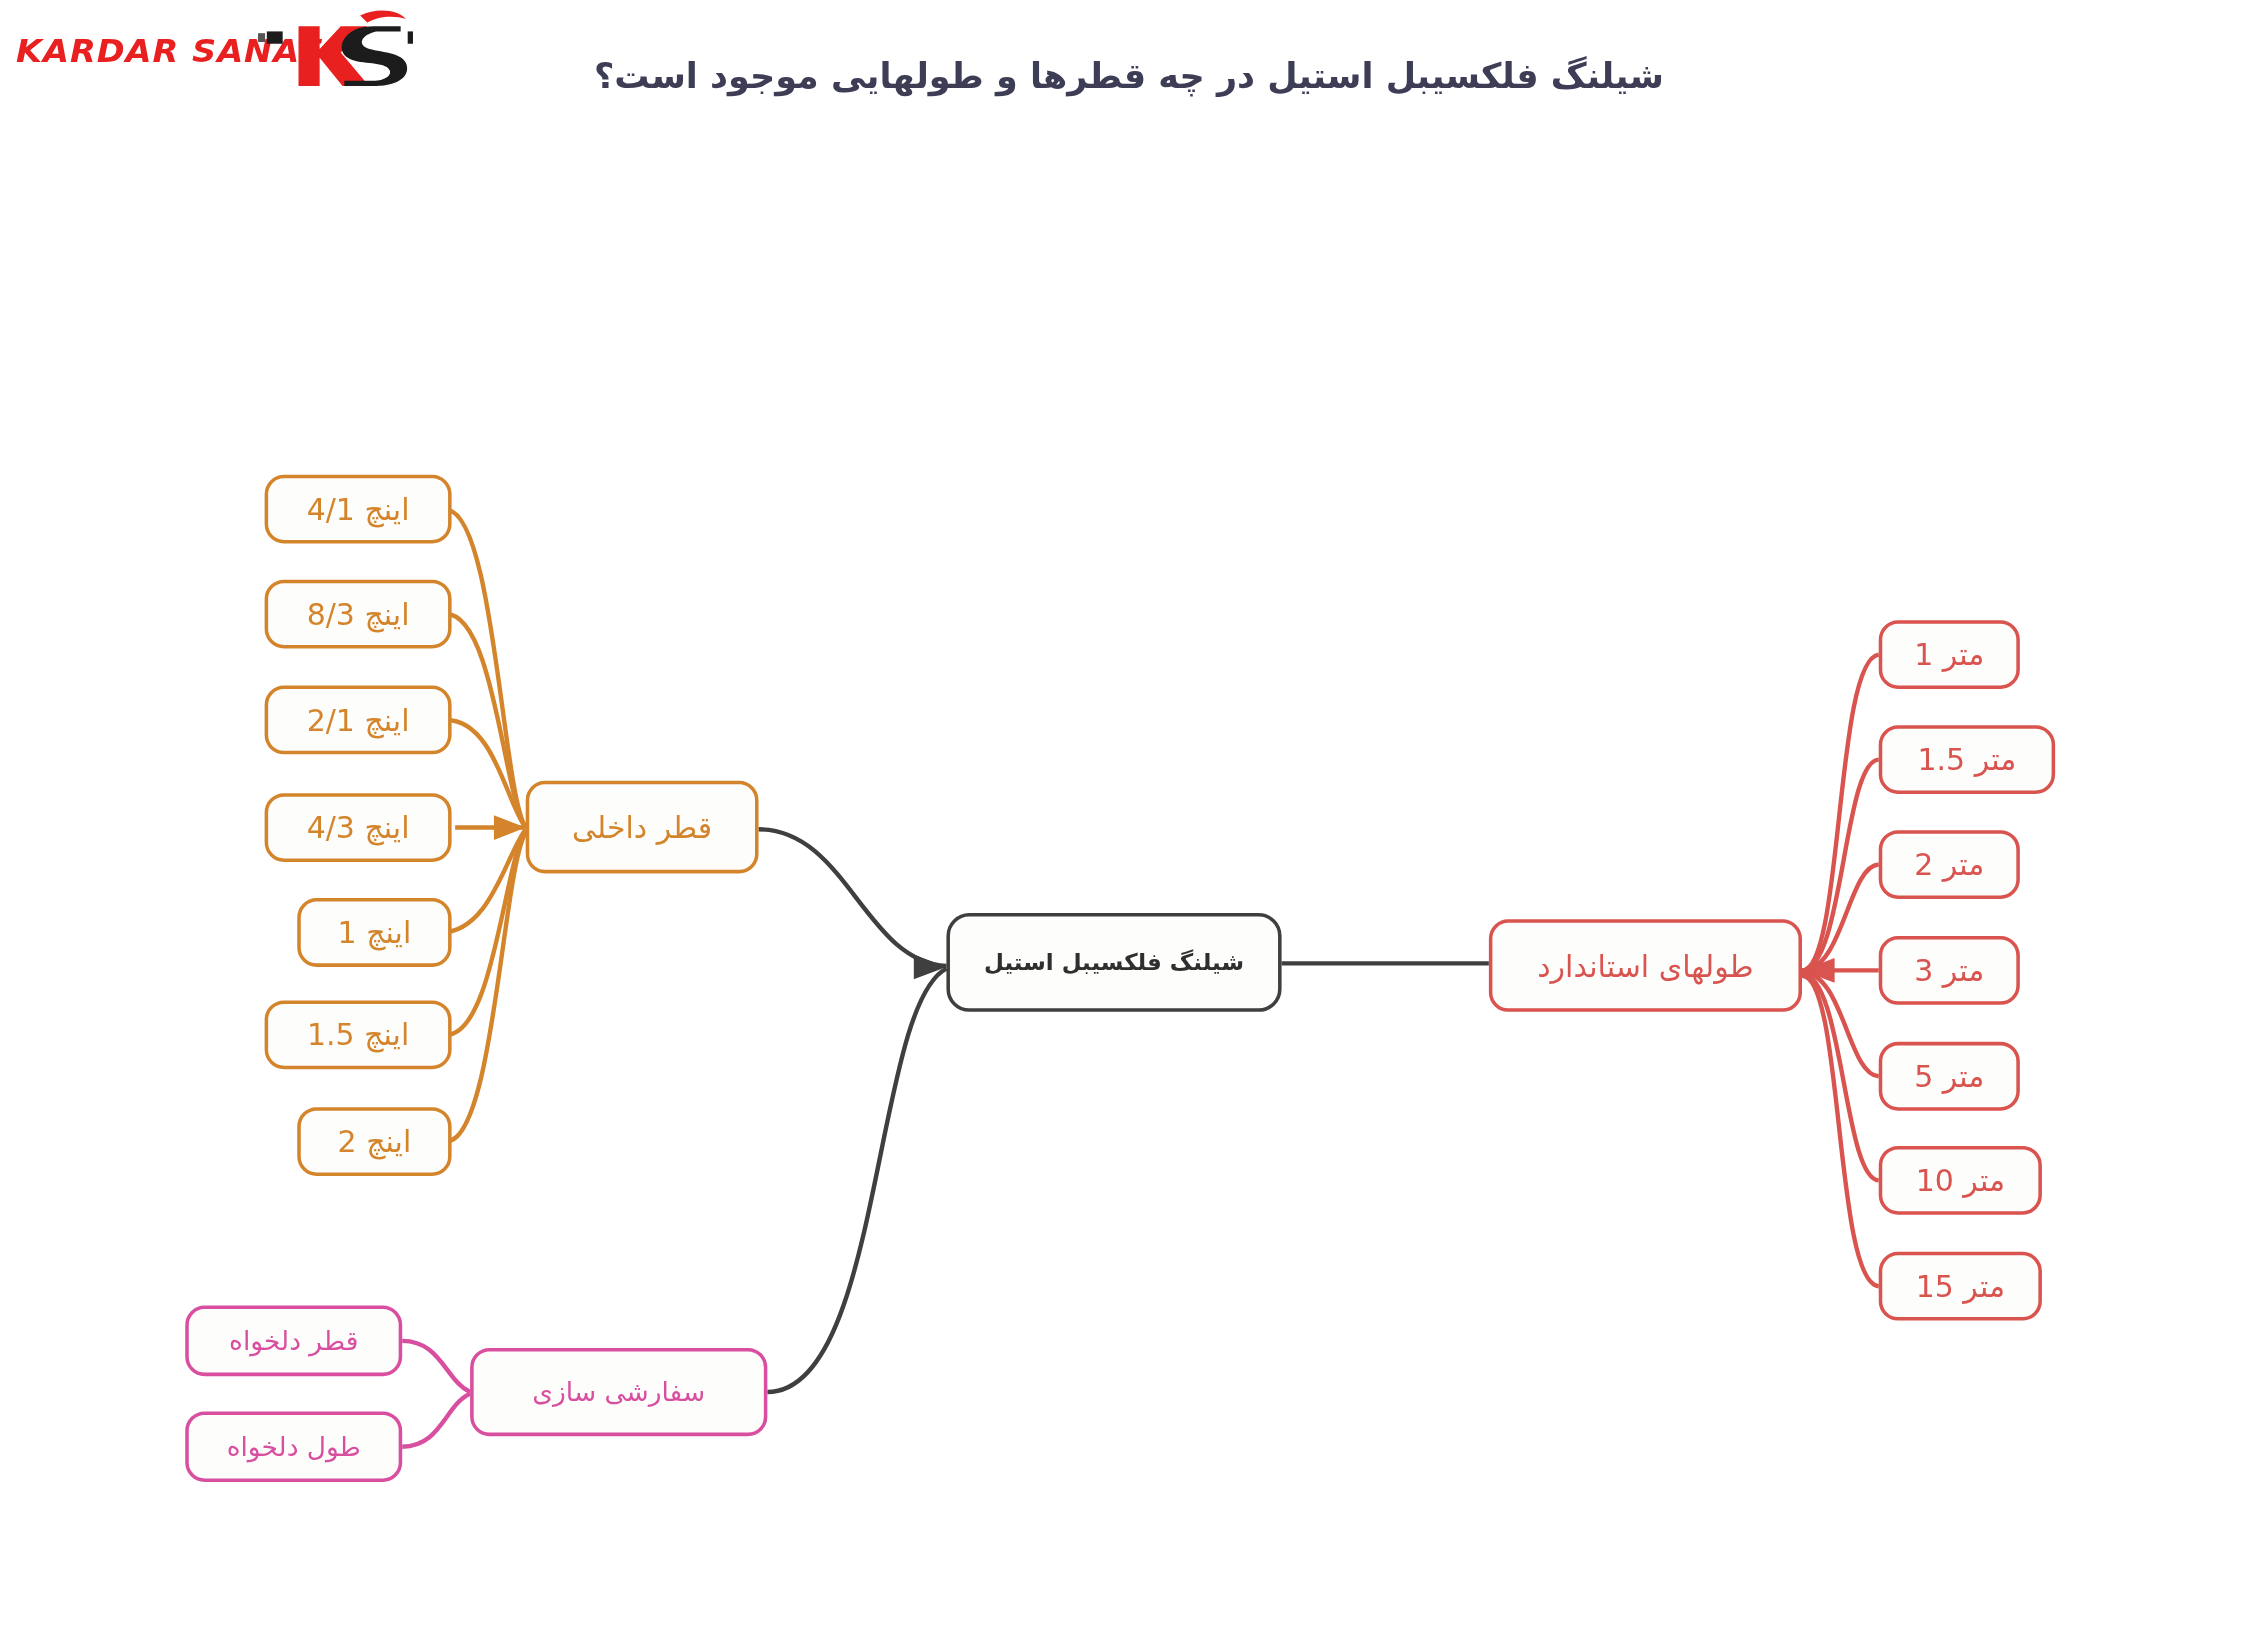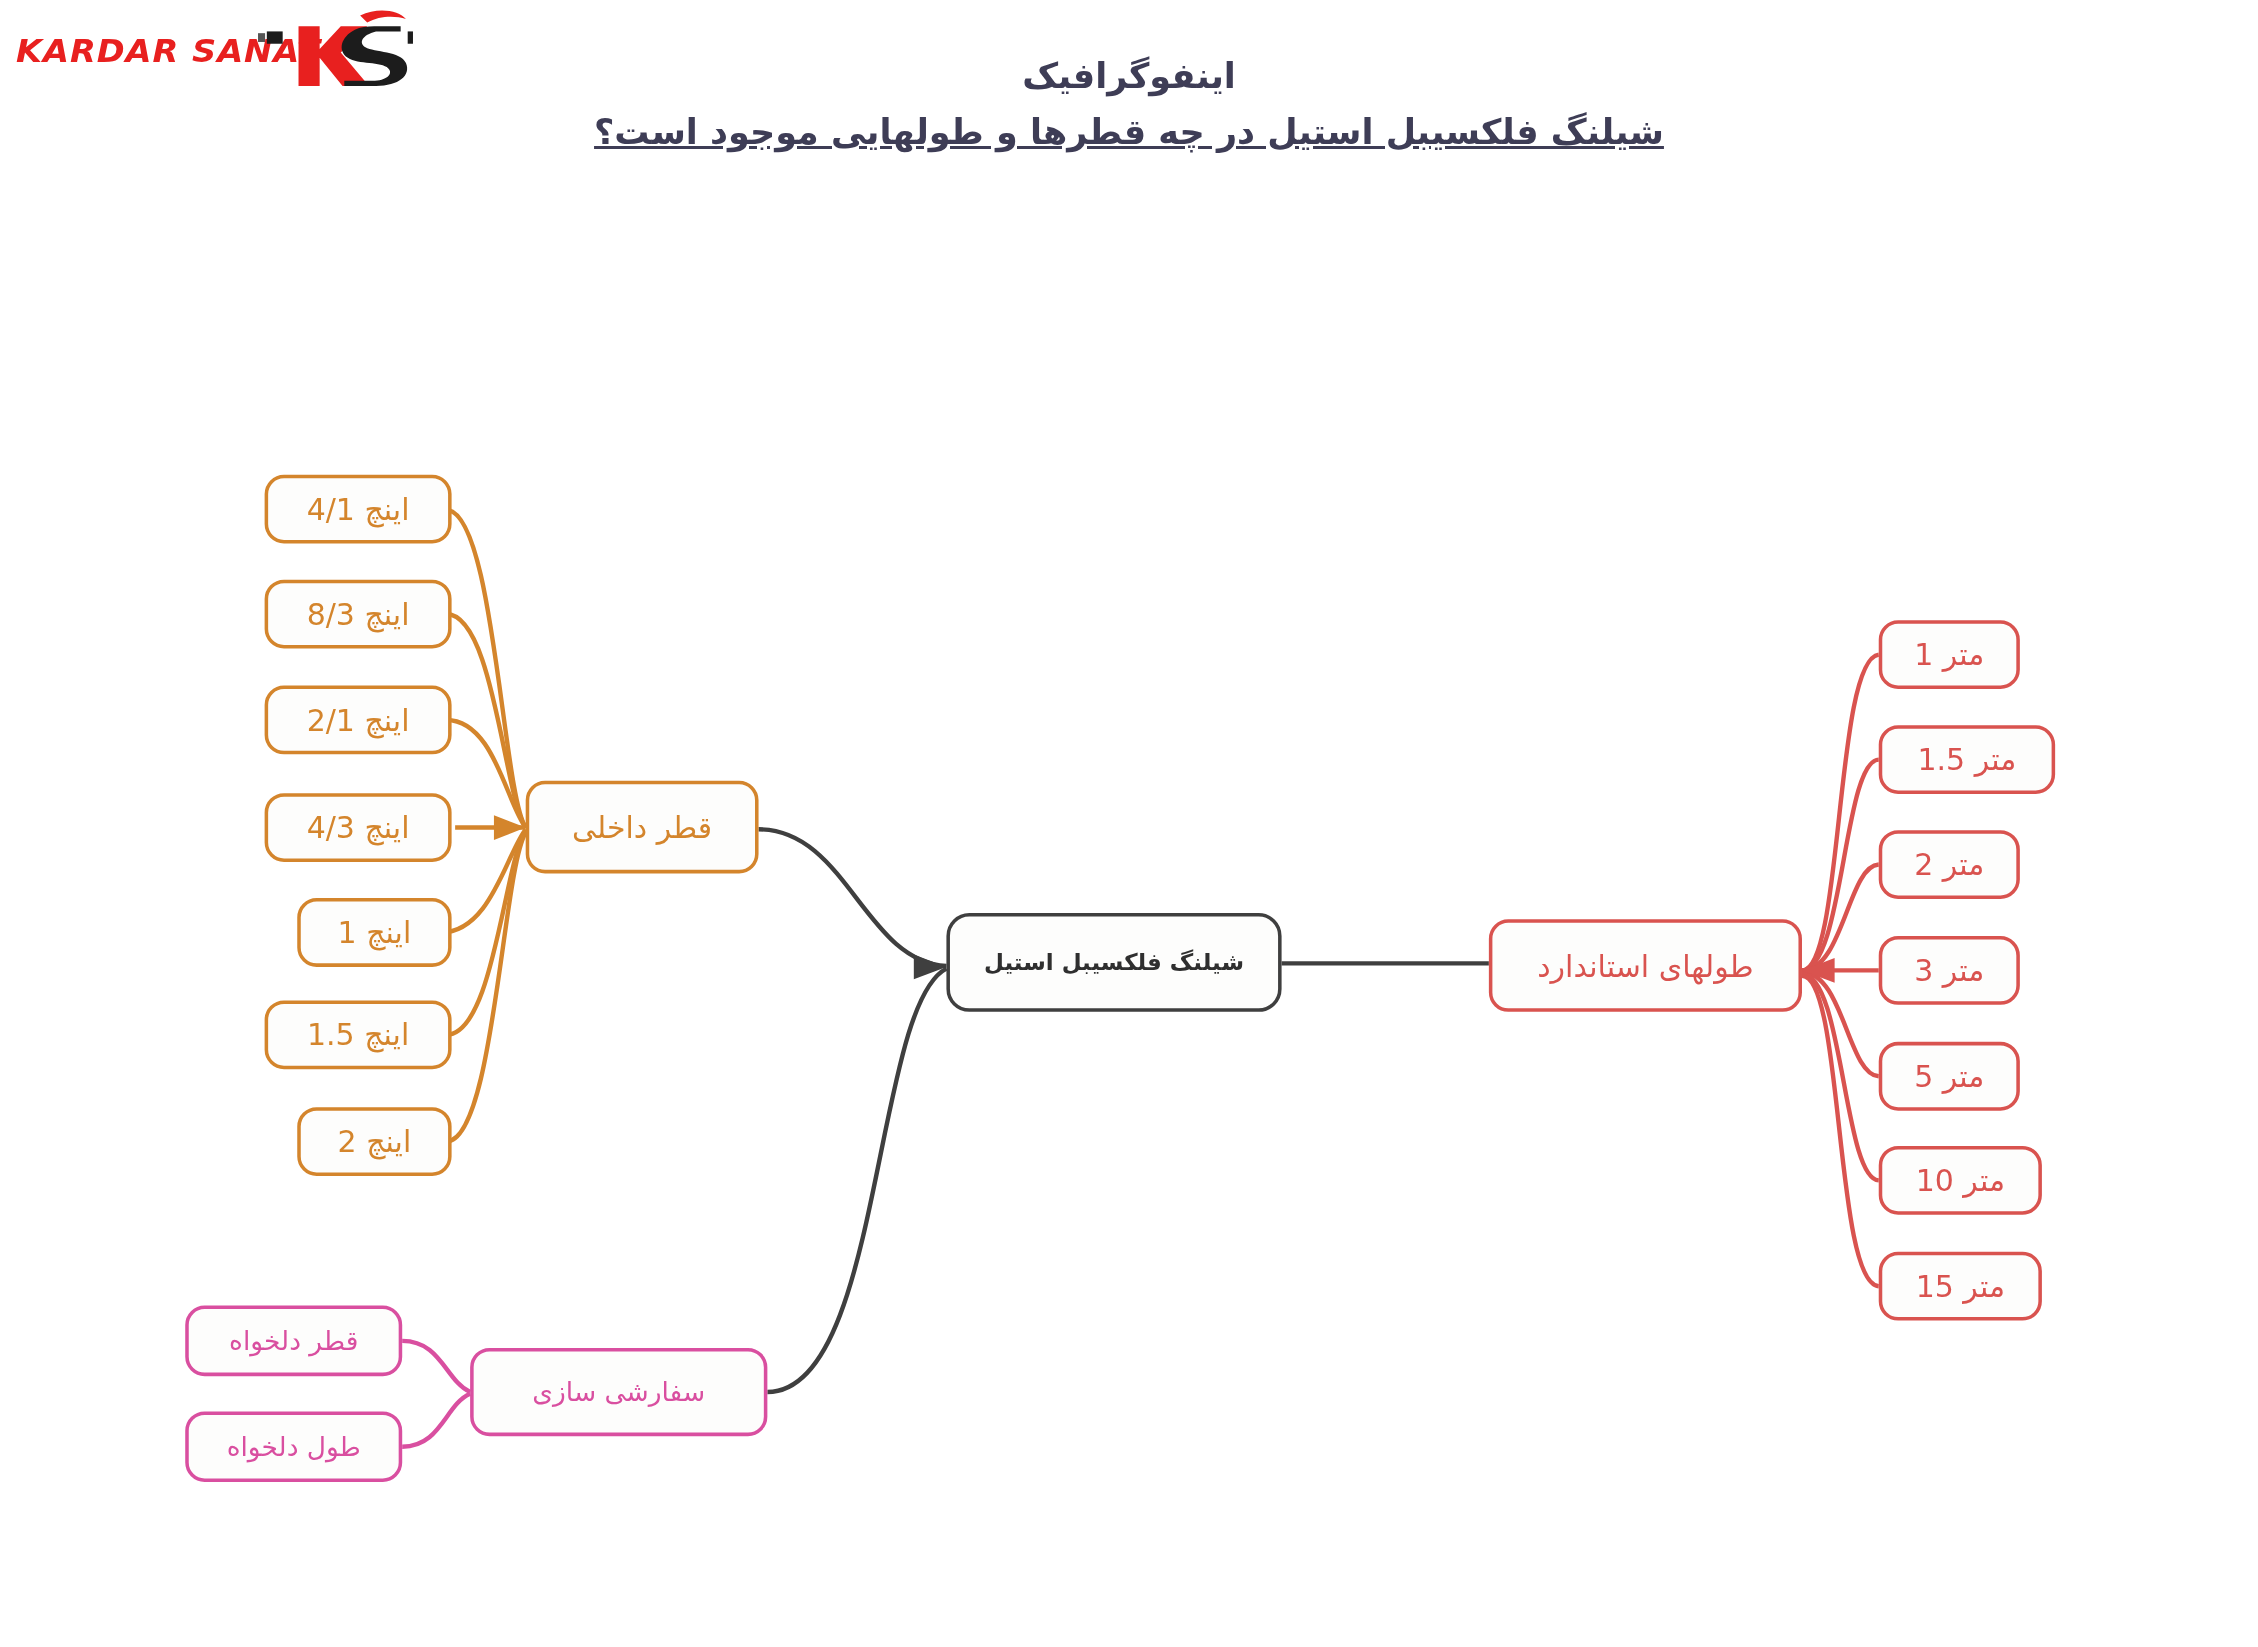--- a/index.html
+++ b/index.html
@@ -33,21 +33,21 @@
     text-align:center;
     direction:rtl;
   }
   #title-main{
     font-size:35px;font-weight:700;color:#3e3d56;
     letter-spacing:0px;line-height:1.25;
     margin:0 0 12.4px 0;
   }
   #title-sub{
     font-size:35px;font-weight:700;color:#3e3d56;
-    line-height:1.25;margin:0;text-decoration:underline;
+    line-height:1.25;margin:0;
   }
 
   
   #diagram{
     position:absolute;left:0;top:0;width:2258px;height:1648px;
   }
   .nodeFO{overflow:visible;}
   .node-box{
     box-sizing:border-box;
     display:flex;align-items:center;justify-content:center;
@@ -78,21 +78,20 @@
     <path d="M118 12 C138 2 162 6 170 16 C158 12 140 12 126 20 Z" fill="#e8201f"></path>
     <path d="M48 24 L72 24 L72 50 L96 24 L126 24 L96 54 L128 92 L98 92 L72 60 L72 92 L48 92 Z" fill="#e8201f"></path>
     <path d="M112 28 C96 36 92 52 104 60 C116 68 142 64 150 72 C156 78 148 86 132 86 L100 86 L100 92 L136 92 C162 92 176 80 170 66 C164 52 134 54 124 48 C116 43 120 34 136 30 L164 30 L164 24 L134 24 C126 24 118 25 112 28 Z" fill="#1c1c1c"></path>
     <rect x="12" y="30" width="18" height="14" fill="#1c1c1c"></rect>
     <rect x="2" y="32" width="8" height="10" fill="#555"></rect>
     <rect x="172" y="30" width="6" height="14" fill="#1c1c1c"></rect>
   </svg>
 </div>
 
 <div id="title-block">
-  <div id="title-main">اینفوگرافیک</div>
   <div id="title-sub">شیلنگ فلکسیبل استیل در چه قطرها و طولهایی موجود است؟</div>
 </div>
 
 <svg id="diagram" viewBox="0 0 2560 1868">
 
   <g fill="none" stroke="#d4852c" stroke-width="5">
     <path d="M506,578 C560,578 570,900 596,938"></path>
     <path d="M506,696 C560,696 572,905 596,938"></path>
     <path d="M506,816 C560,816 574,910 596,938"></path>
     <path d="M516,938 L596,938"></path>

